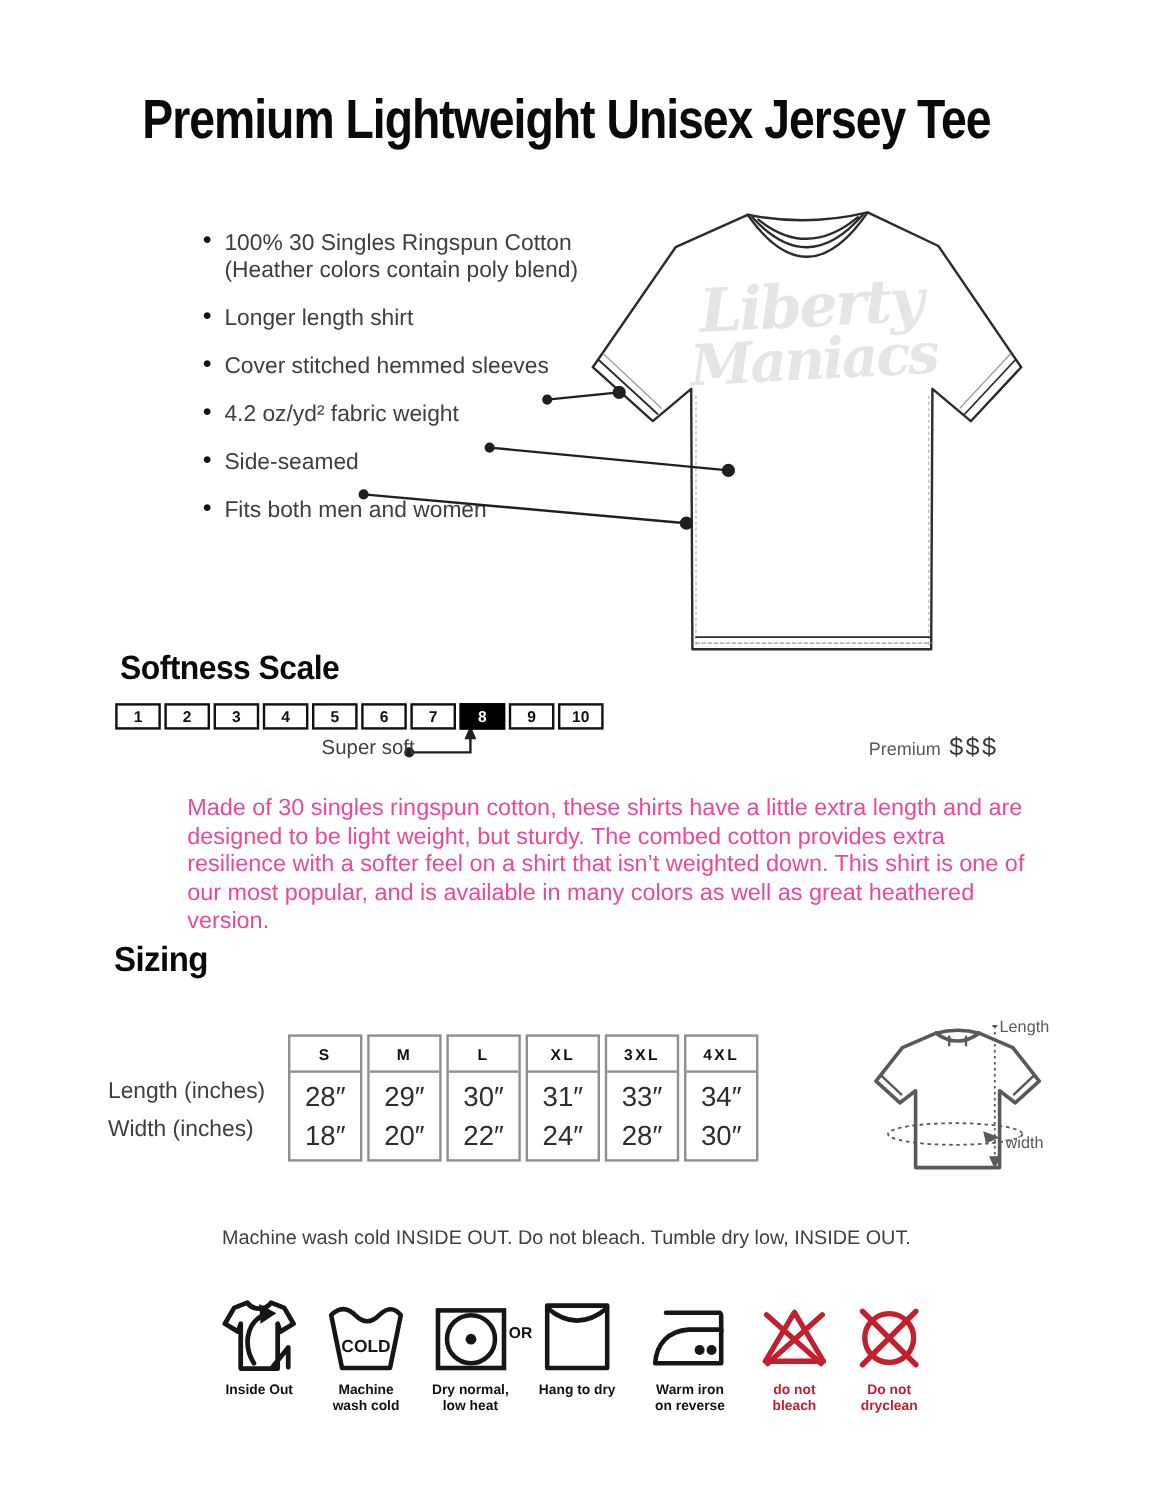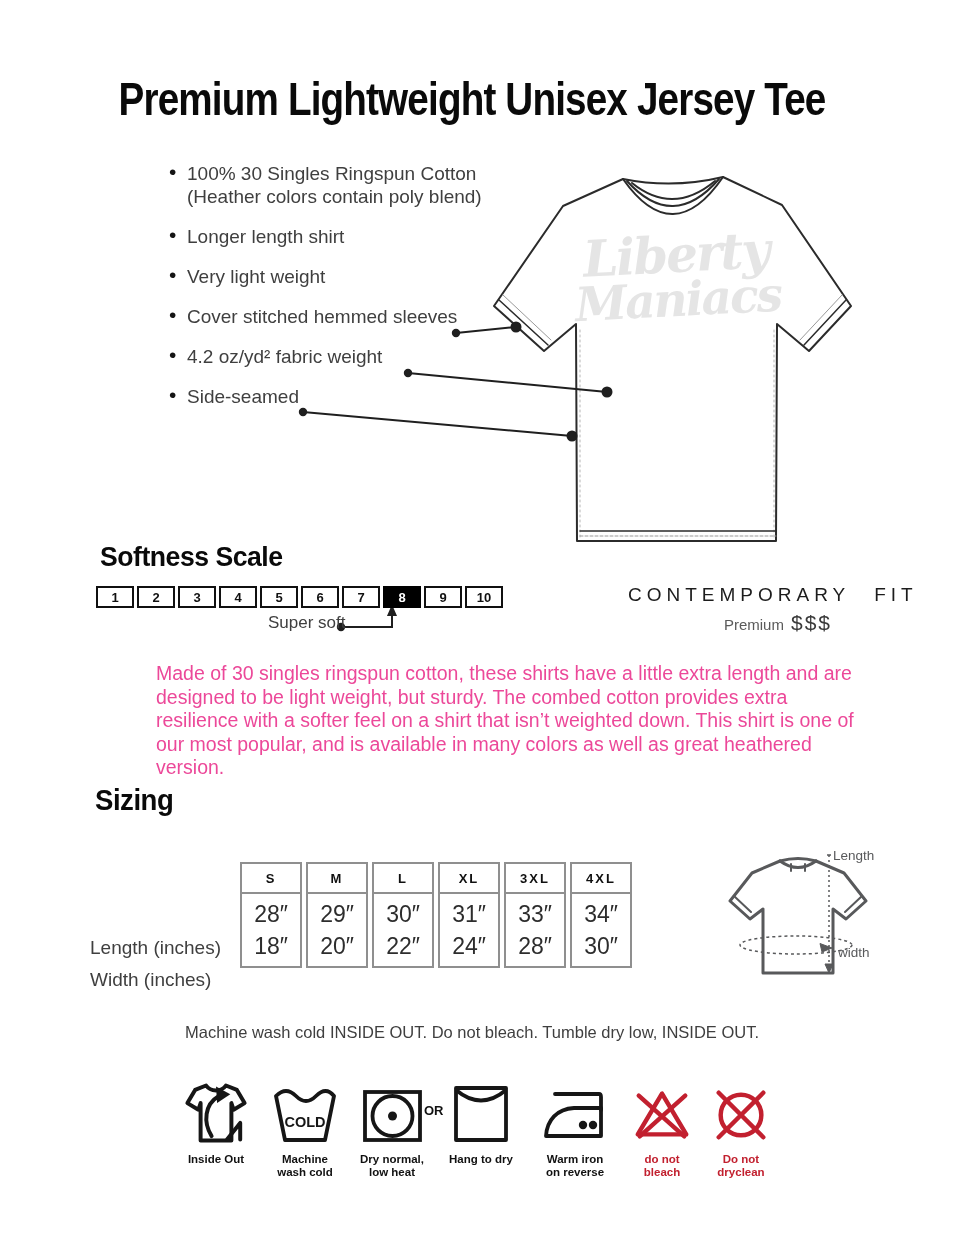--- a/index.html
+++ b/index.html
@@ -8,21 +8,21 @@
     font-family:"Liberation Sans", sans-serif; color:#222; overflow:hidden;
   }
   
   .title {
     position:absolute; top:72px; left:0; right:0; text-align:center;
     font-size:46px; font-weight:bold; letter-spacing:-1px; color:#0a0a0a;
     transform:scaleX(0.84); white-space:nowrap;
   }
   
   .features {
-    position:absolute; left:187px; top:162px; width:330px;
+    position:absolute; left:187px; top:191px; width:330px;
     margin:0; padding:0; list-style:none;
   }
   .features li {
     position:relative; font-size:19px; line-height:23px; color:#3f3f3f;
     margin-bottom:17px; white-space:pre-line;
   }
   .features li::before {
     content:"\2022"; position:absolute; left:-18px; top:-2px;
     color:#141414; font-size:21px;
   }
@@ -52,21 +52,21 @@
   
   .description {
     position:absolute; left:156px; top:662px; width:714px;
     font-size:19.5px; line-height:23.5px; color:#ec4899;
   }
   
   .sizing-heading {
     position:absolute; left:95px; top:784px; font-size:29px; font-weight:bold;
     color:#0a0a0a; letter-spacing:-0.5px; transform:scaleX(0.95); transform-origin:left;
   }
-  .rowlabel { position:absolute; left:90px; font-size:19px; color:#3f3f3f;margin-top:38px; }
+  .rowlabel { position:absolute; left:90px; font-size:19px; color:#3f3f3f; }
   .rowlabel.length { top:899px; }
   .rowlabel.width  { top:931px; }
   .size-table { position:absolute; left:240px; top:862px; display:flex; gap:4px; }
   .size-col  { width:58px; border:2px solid #8f8f8f; background:#fff; }
   .size-col .hd {
     height:28px; border-bottom:2px solid #8f8f8f; display:flex; align-items:center;
     justify-content:center; font-size:13px; font-weight:bold; letter-spacing:2px; color:#101010;
   }
   .size-col .val {
     height:32px; display:flex; align-items:center; justify-content:center;
@@ -95,24 +95,24 @@
 <body>
 
 <div class="page">
 
   <div class="title">Premium Lightweight Unisex Jersey Tee</div>
 
   <ul class="features">
       <li>100% 30 Singles Ringspun Cotton
 (Heather colors contain poly blend)</li>
       <li>Longer length shirt</li>
-      <li>Very light weight</li>
       <li>Cover stitched hemmed sleeves</li>
       <li>4.2 oz/yd² fabric weight</li>
       <li>Side-seamed</li>
+      <li>Fits both men and women</li>
     </ul>
 
   <svg class="shirt-svg" width="440" height="420" viewBox="0 0 440 420">
     <g transform="rotate(-3 195 120)">
       <text class="wm-text" x="197" y="112" text-anchor="middle" font-size="50" fill="#E5E5E5" letter-spacing="-2">Liberty</text>
       <text class="wm-text" x="197" y="156" text-anchor="middle" font-size="47" fill="#E5E5E5" letter-spacing="-2">Maniacs</text>
     </g>
     <g fill="none" stroke="#2b2b2b" stroke-width="2" stroke-linejoin="round" stroke-linecap="round">
       <path fill="#ffffff" fill-opacity="0" d="M143,19 L83,46 L14,146 L64,191 L96,164
                L97,381 L296,381 L297,164
@@ -155,21 +155,20 @@
       <div class="scale-box">4</div>
       <div class="scale-box">5</div>
       <div class="scale-box">6</div>
       <div class="scale-box">7</div>
       <div class="scale-box active">8</div>
       <div class="scale-box">9</div>
       <div class="scale-box">10</div>
     </div>
   <div class="super-soft">Super soft</div>
 
-  <div class="fit-label">CONTEMPORARY FIT</div>
   <div class="fit-tier">
     <span class="tier-name">Premium</span>
     <span class="tier-price">$$$</span>
   </div>
 
   <div class="description">Made of 30 singles ringspun cotton, these shirts have a little extra length and are designed to be light weight, but sturdy. The combed cotton provides extra resilience with a softer feel on a shirt that isn’t weighted down. This shirt is one of our most popular, and is available in many colors as well as great heathered version.</div>
 
   <div class="sizing-heading">Sizing</div>
   <div class="rowlabel length">Length (inches)</div>
   <div class="rowlabel width">Width (inches)</div>

